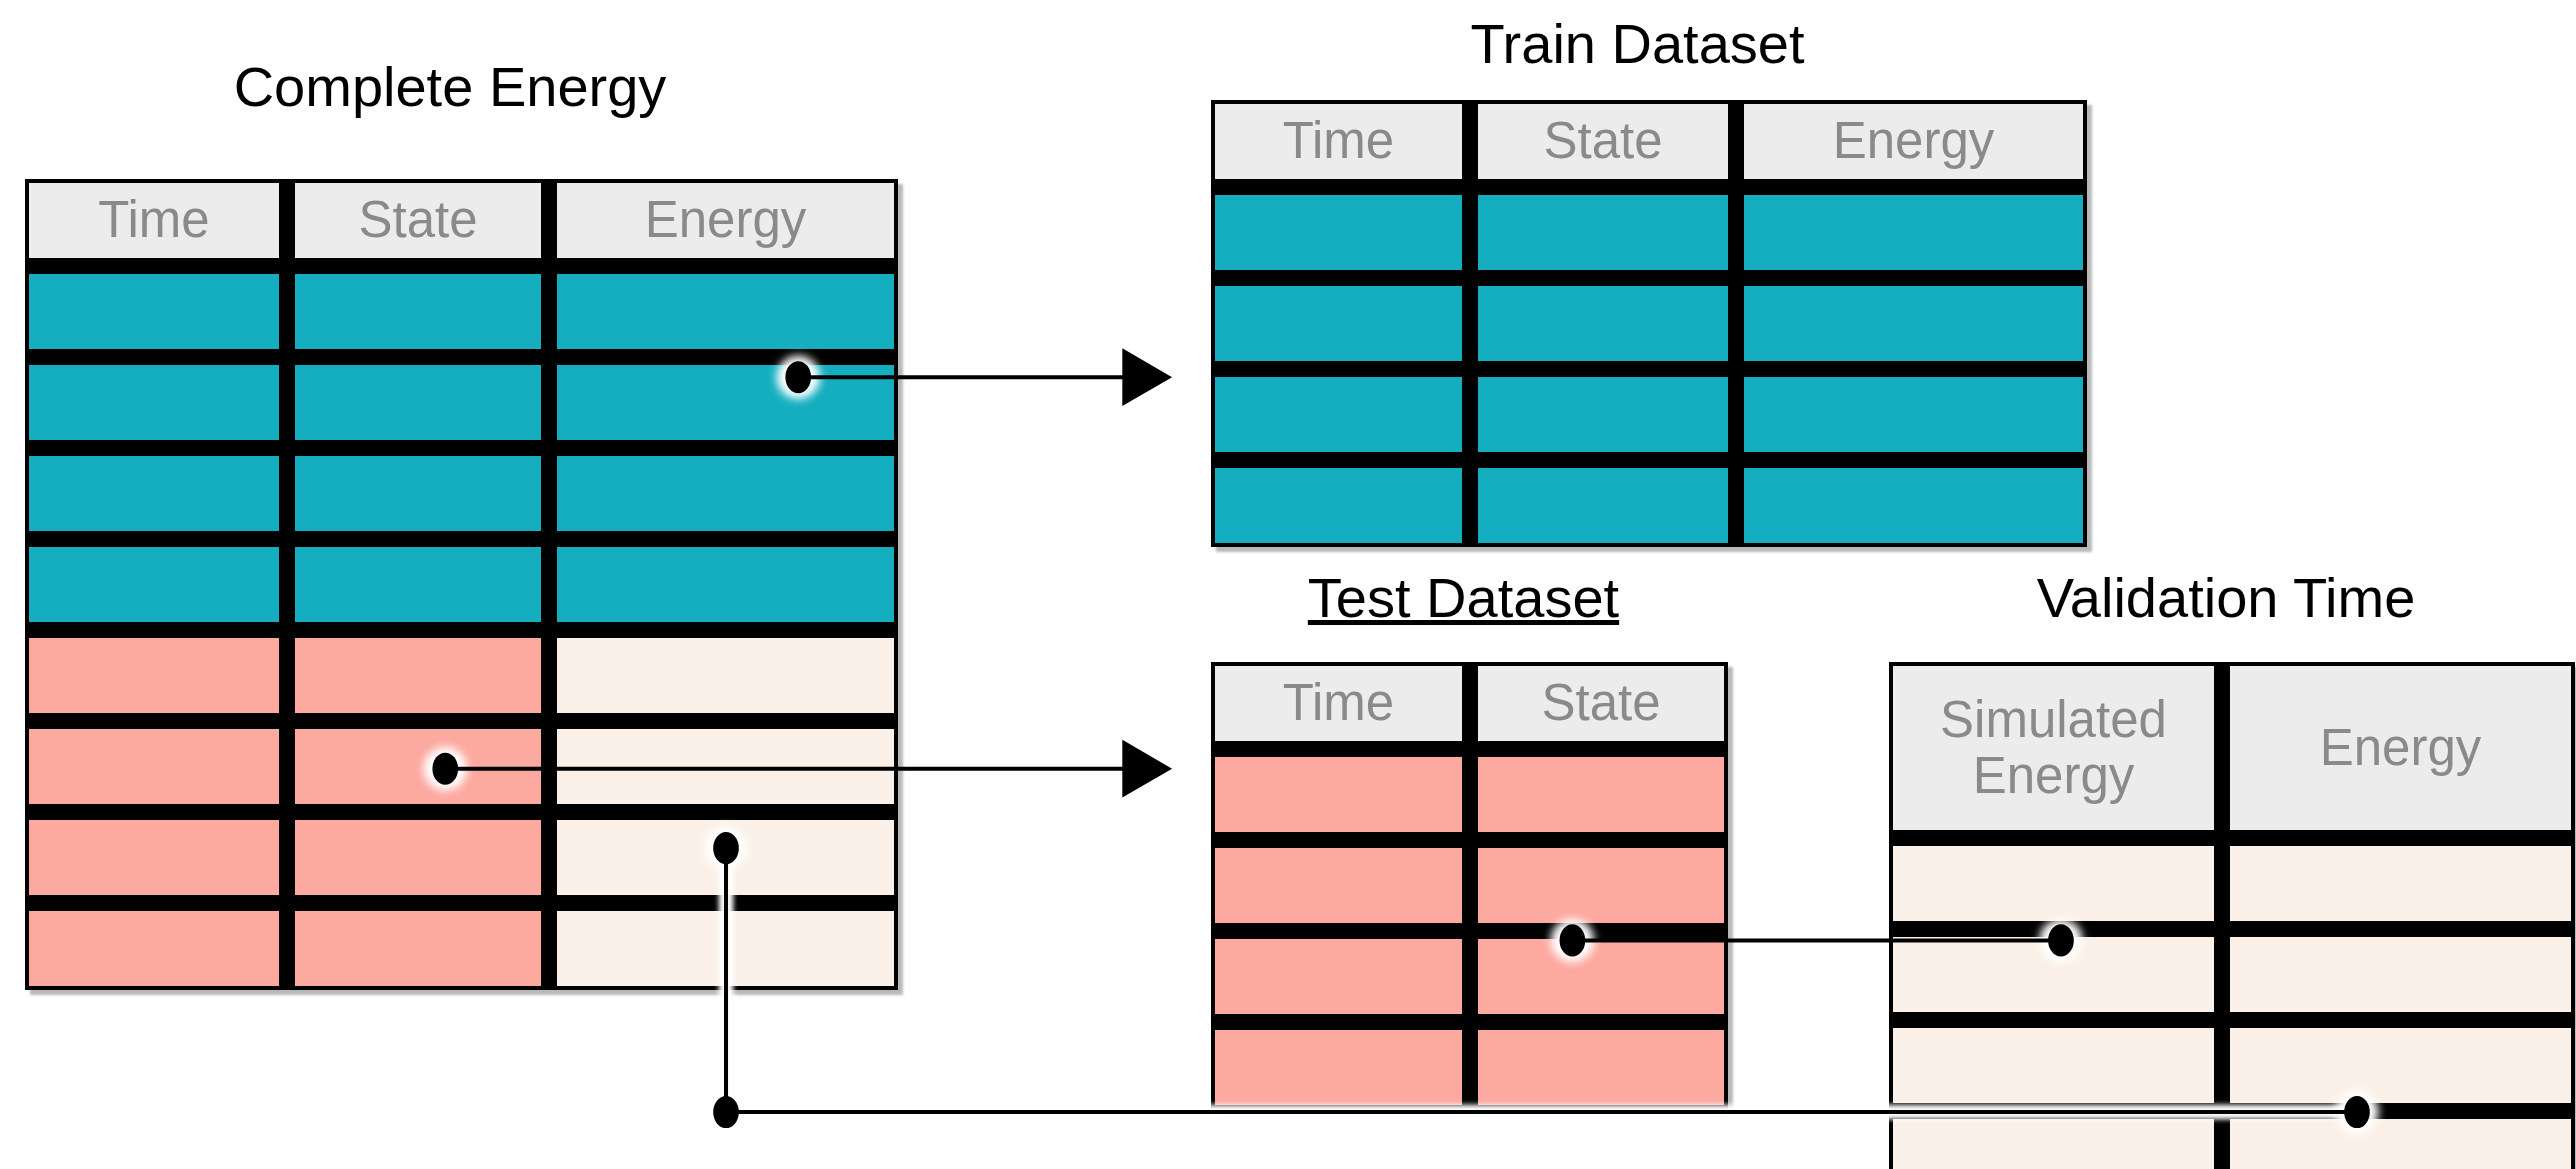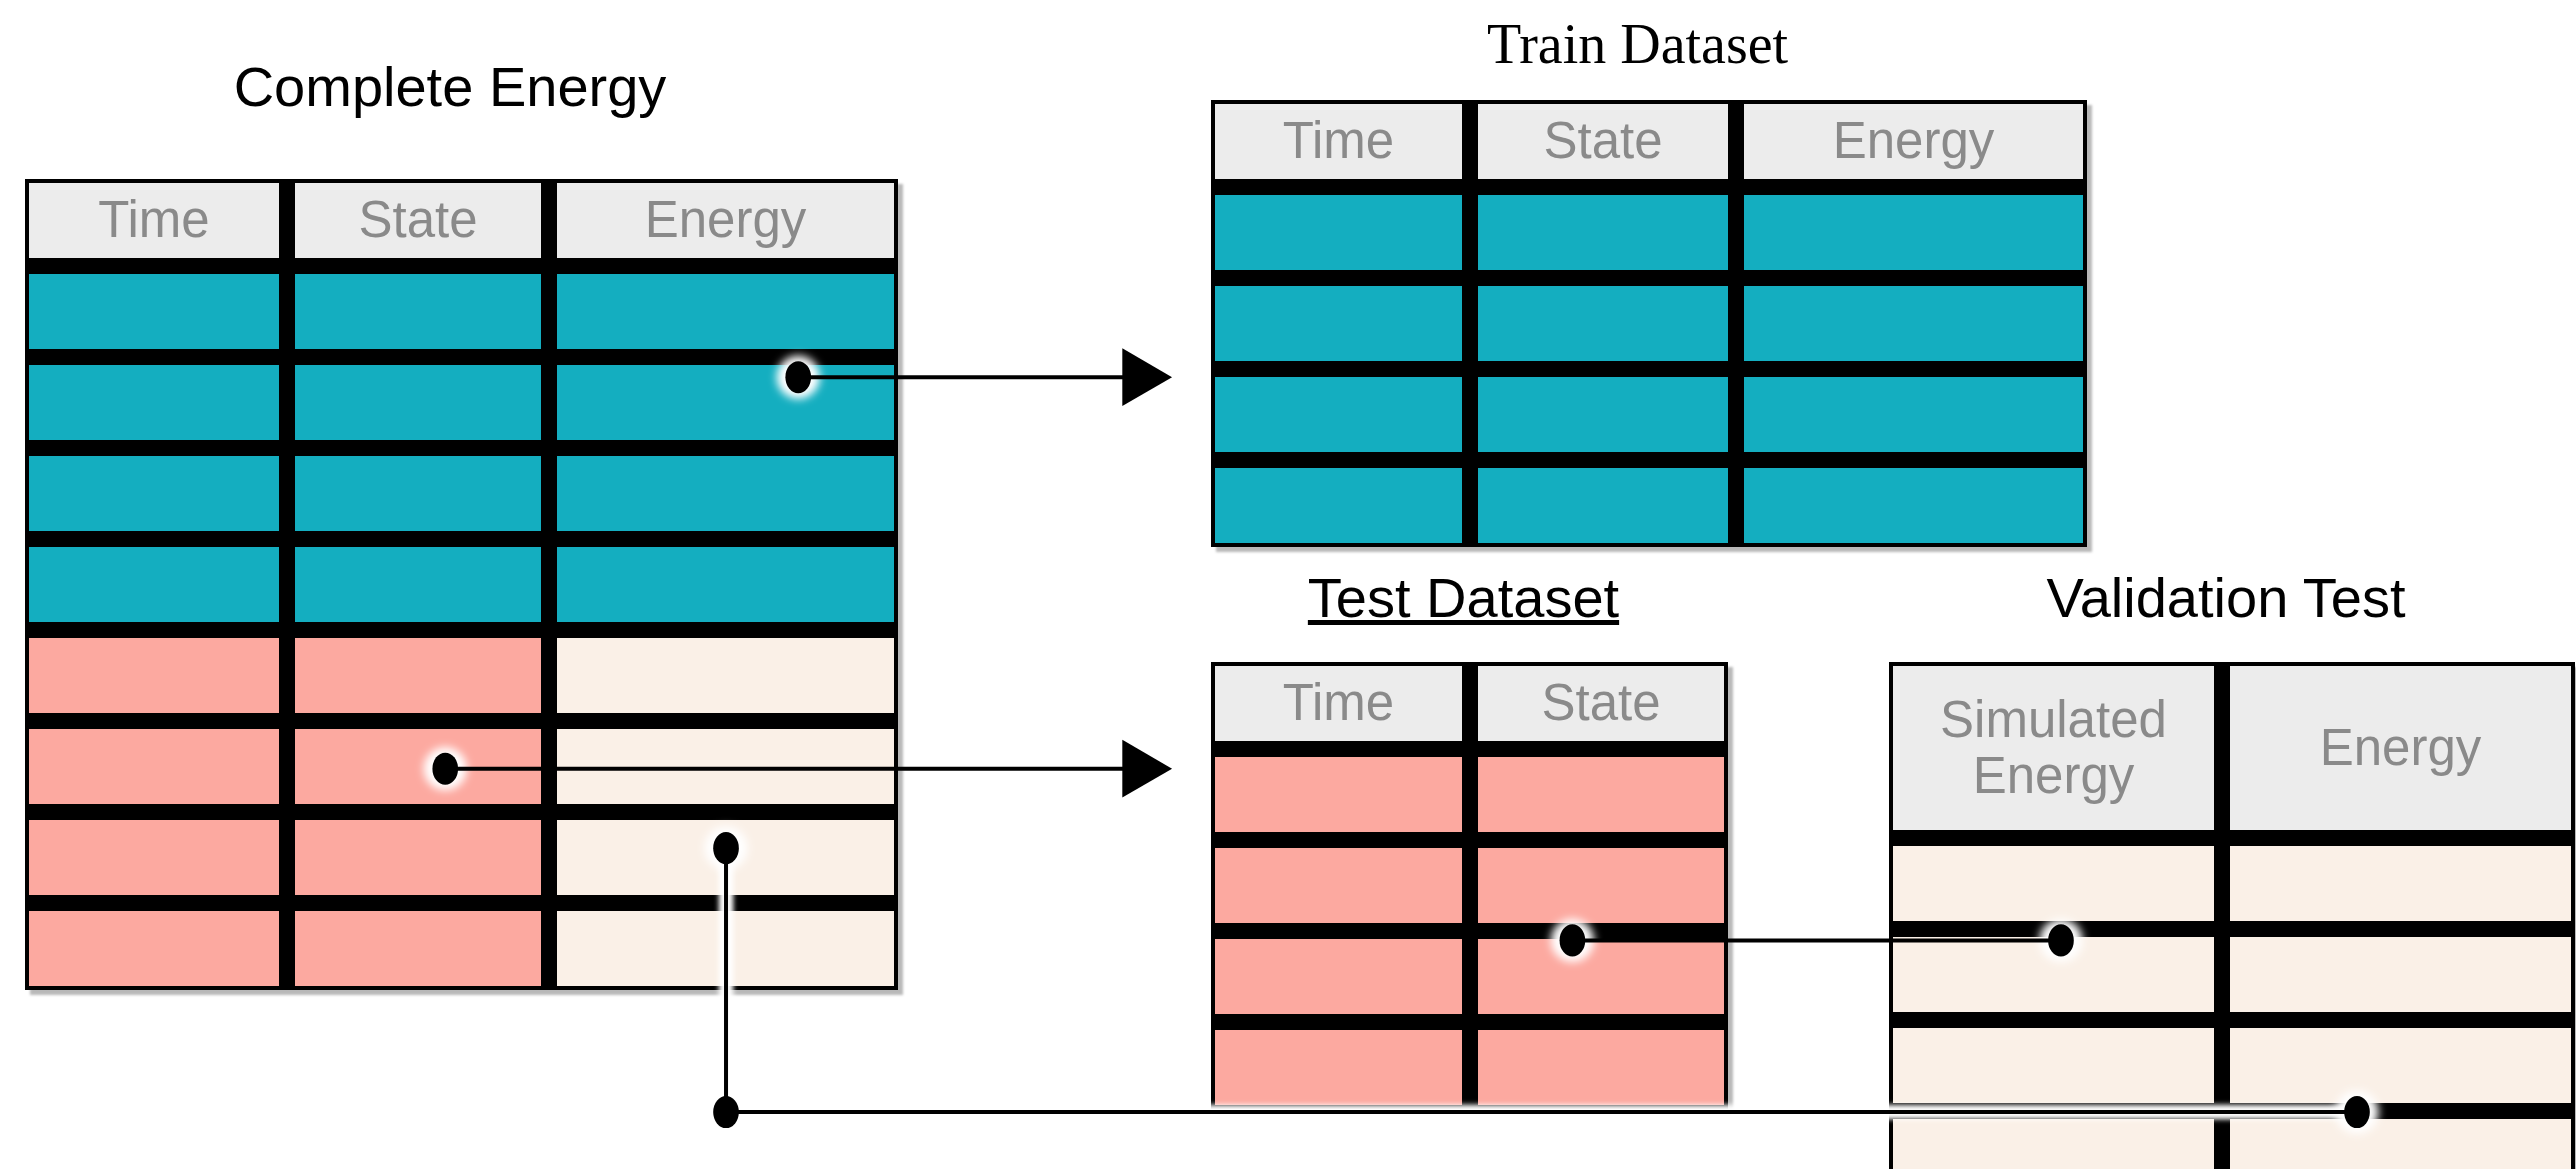--- a/index.html
+++ b/index.html
@@ -79,21 +79,21 @@
         <div class="cell" style="background: rgb(252, 169, 160);"></div>
         <div class="cell" style="background: rgb(252, 169, 160);"></div>
         <div class="cell" style="background: rgb(250, 240, 231);"></div>
         <div class="cell" style="background: rgb(252, 169, 160);"></div>
         <div class="cell" style="background: rgb(252, 169, 160);"></div>
         <div class="cell" style="background: rgb(250, 240, 231);"></div>
       </div>
   </section>
 
   <section>
-    <div class="tbl-title" style="left: 1211px; width: 853px; top: 7.2px; color: rgb(0, 0, 0); font-family: Liberation Serif, serif;">Train Dataset</div>
+    <div class="tbl-title" style="left: 1211px; width: 853px; top: 7.2px; color: rgb(0, 0, 0);">Train Dataset</div>
     <div class="grid" style="left: 1211px; top: 100px; background: rgb(0, 0, 0); grid-template-columns: 247px 250px 339px; grid-template-rows: 75px repeat(4, 75px);">
         <div class="cell hcell" style="background: rgb(236, 236, 236); color: rgb(138, 138, 138);">Time</div>
         <div class="cell hcell" style="background: rgb(236, 236, 236); color: rgb(138, 138, 138);">State</div>
         <div class="cell hcell" style="background: rgb(236, 236, 236); color: rgb(138, 138, 138);">Energy</div>
         <div class="cell" style="background: rgb(20, 174, 192);"></div>
         <div class="cell" style="background: rgb(20, 174, 192);"></div>
         <div class="cell" style="background: rgb(20, 174, 192);"></div>
         <div class="cell" style="background: rgb(20, 174, 192);"></div>
         <div class="cell" style="background: rgb(20, 174, 192);"></div>
         <div class="cell" style="background: rgb(20, 174, 192);"></div>
@@ -116,21 +116,21 @@
         <div class="cell" style="background: rgb(252, 169, 160);"></div>
         <div class="cell" style="background: rgb(252, 169, 160);"></div>
         <div class="cell" style="background: rgb(252, 169, 160);"></div>
         <div class="cell" style="background: rgb(252, 169, 160);"></div>
         <div class="cell" style="background: rgb(252, 169, 160);"></div>
         <div class="cell" style="background: rgb(252, 169, 160);"></div>
       </div>
   </section>
 
   <section>
-    <div class="tbl-title" style="left: 1889px; width: 674px; top: 561px; color: rgb(0, 0, 0);">Validation Test</div>
+    <div class="tbl-title" style="left: 1889px; width: 674px; top: 561px; color: rgb(0, 0, 0);">Validation Time</div>
     <div class="grid" style="left: 1889px; top: 662px; background: rgb(0, 0, 0); grid-template-columns: 321px 341px; grid-template-rows: 164px repeat(4, 75px);">
         <div class="cell hcell" style="background: rgb(236, 236, 236); color: rgb(138, 138, 138);">Simulated Energy</div>
         <div class="cell hcell" style="background: rgb(236, 236, 236); color: rgb(138, 138, 138);">Energy</div>
         <div class="cell" style="background: rgb(250, 240, 231);"></div>
         <div class="cell" style="background: rgb(250, 240, 231);"></div>
         <div class="cell" style="background: rgb(250, 240, 231);"></div>
         <div class="cell" style="background: rgb(250, 240, 231);"></div>
         <div class="cell" style="background: rgb(250, 240, 231);"></div>
         <div class="cell" style="background: rgb(250, 240, 231);"></div>
         <div class="cell" style="background: rgb(250, 240, 231);"></div>

